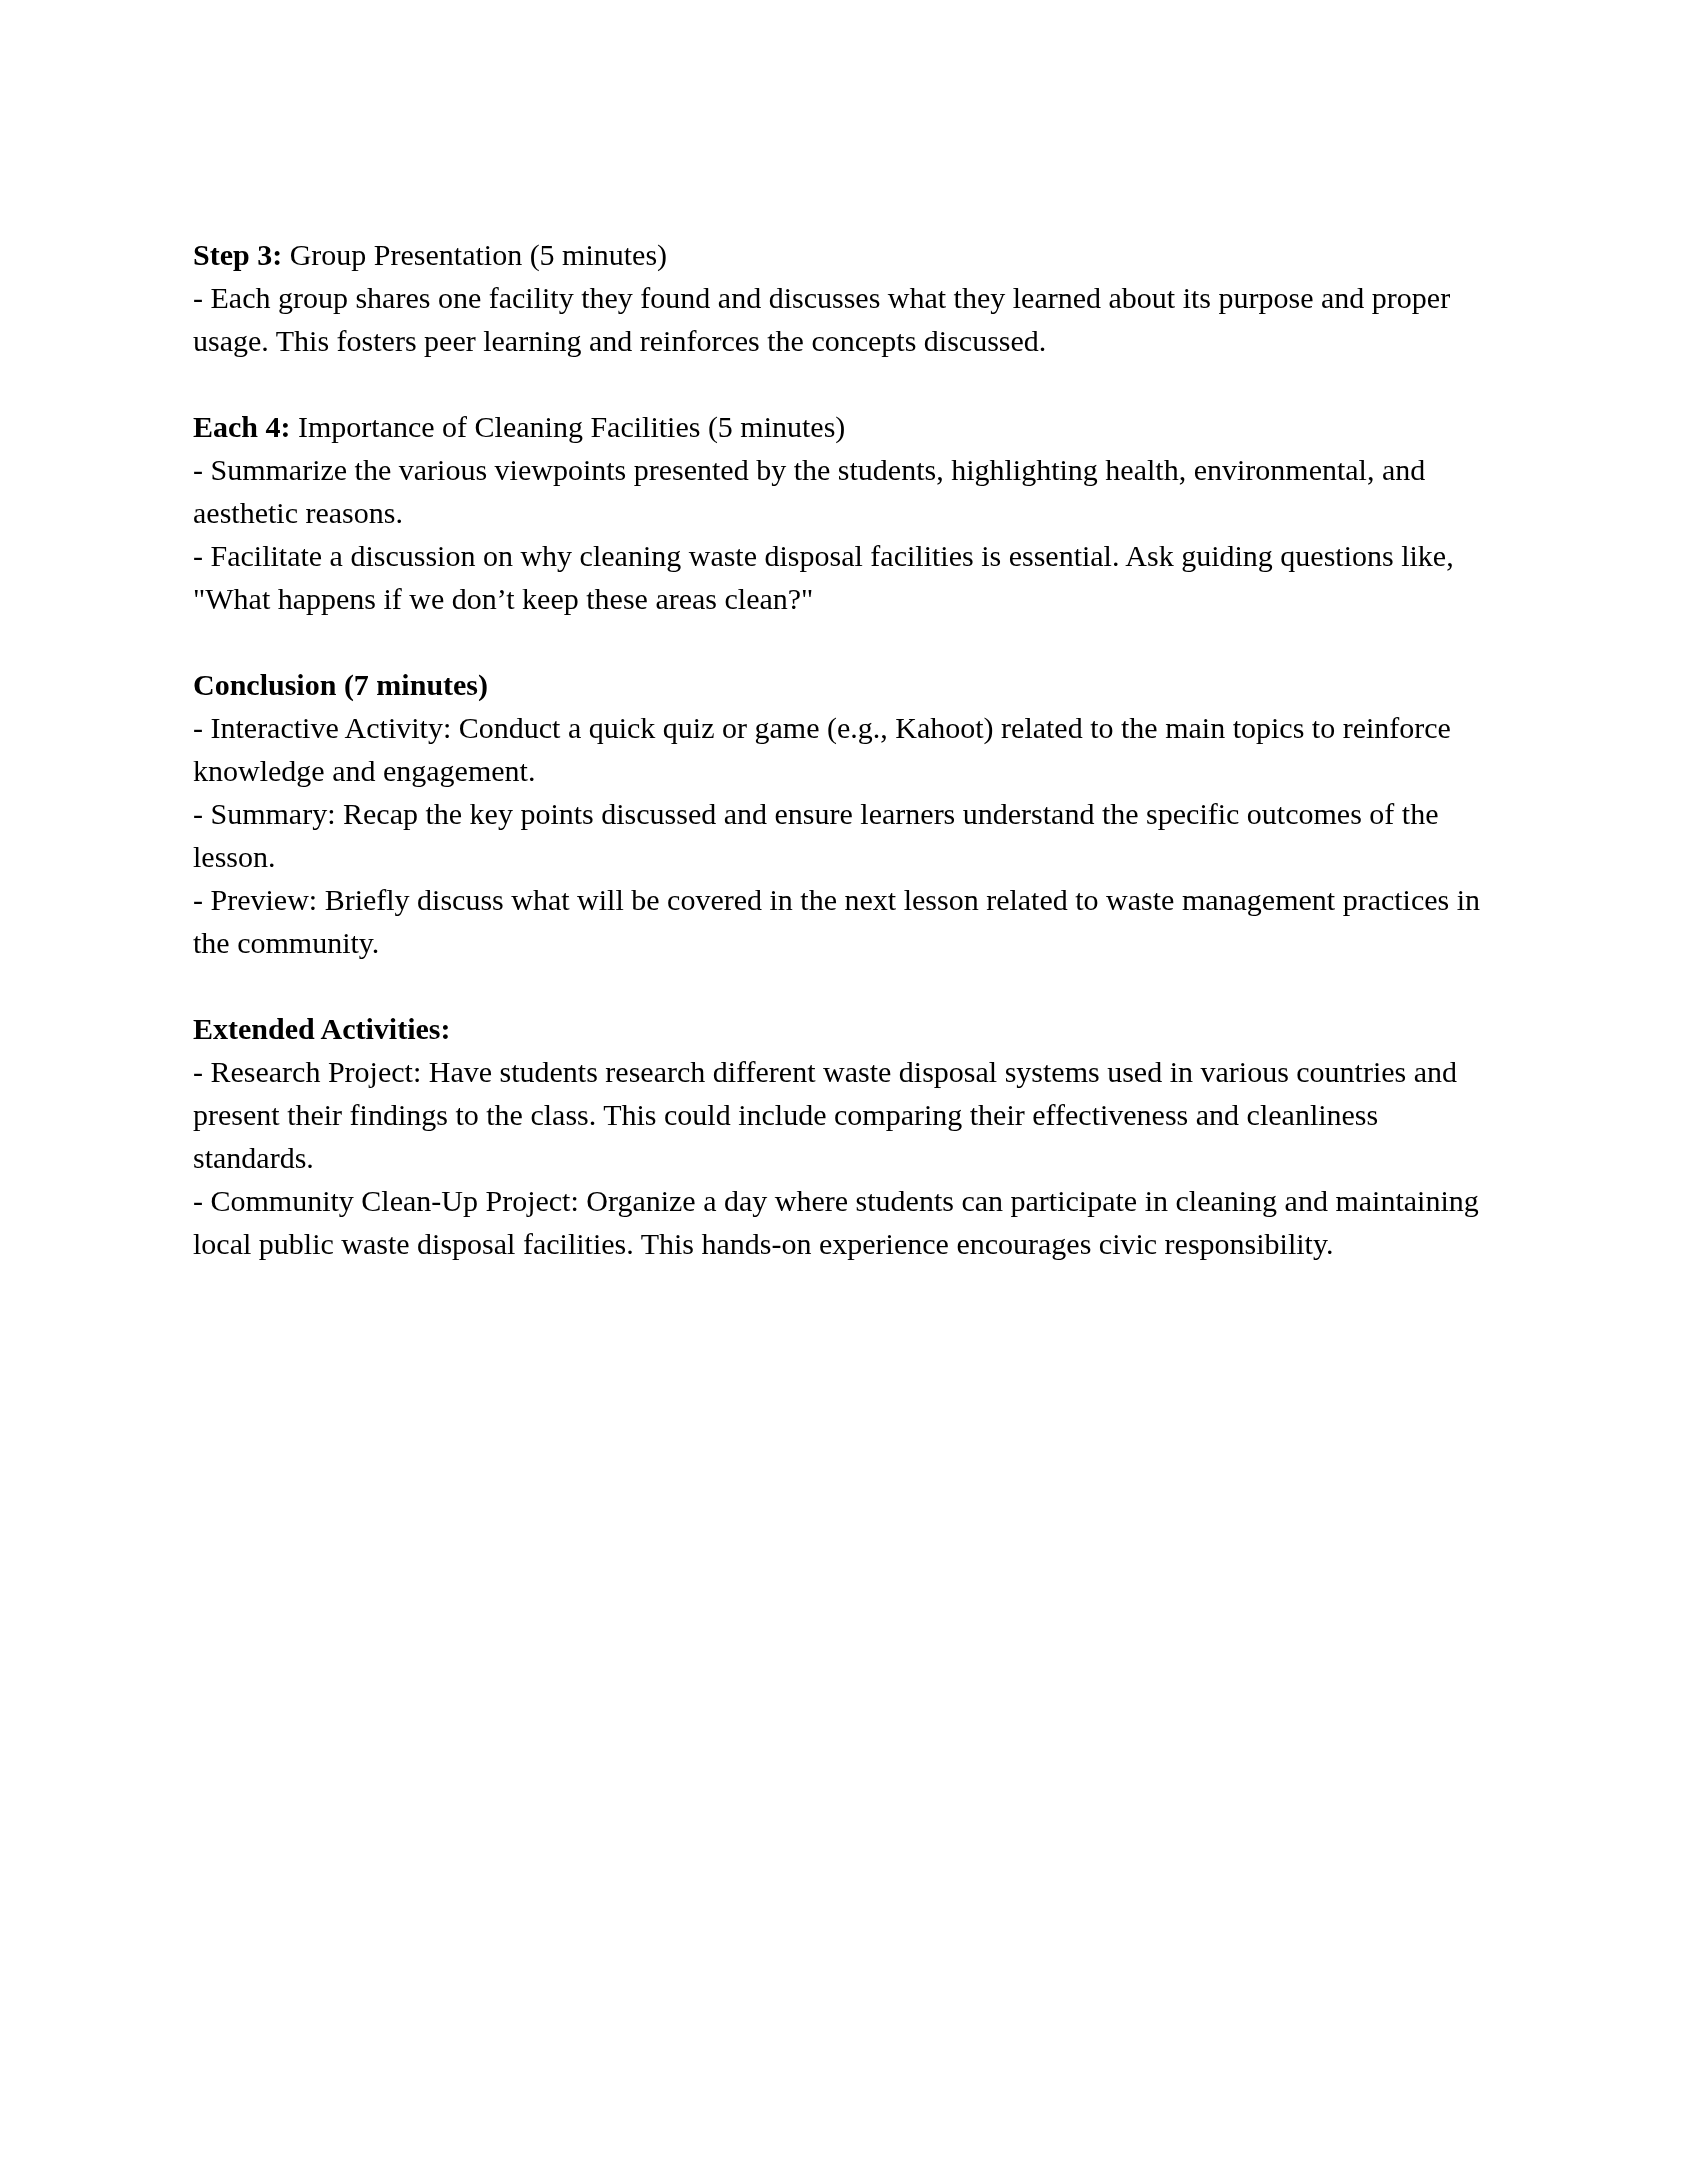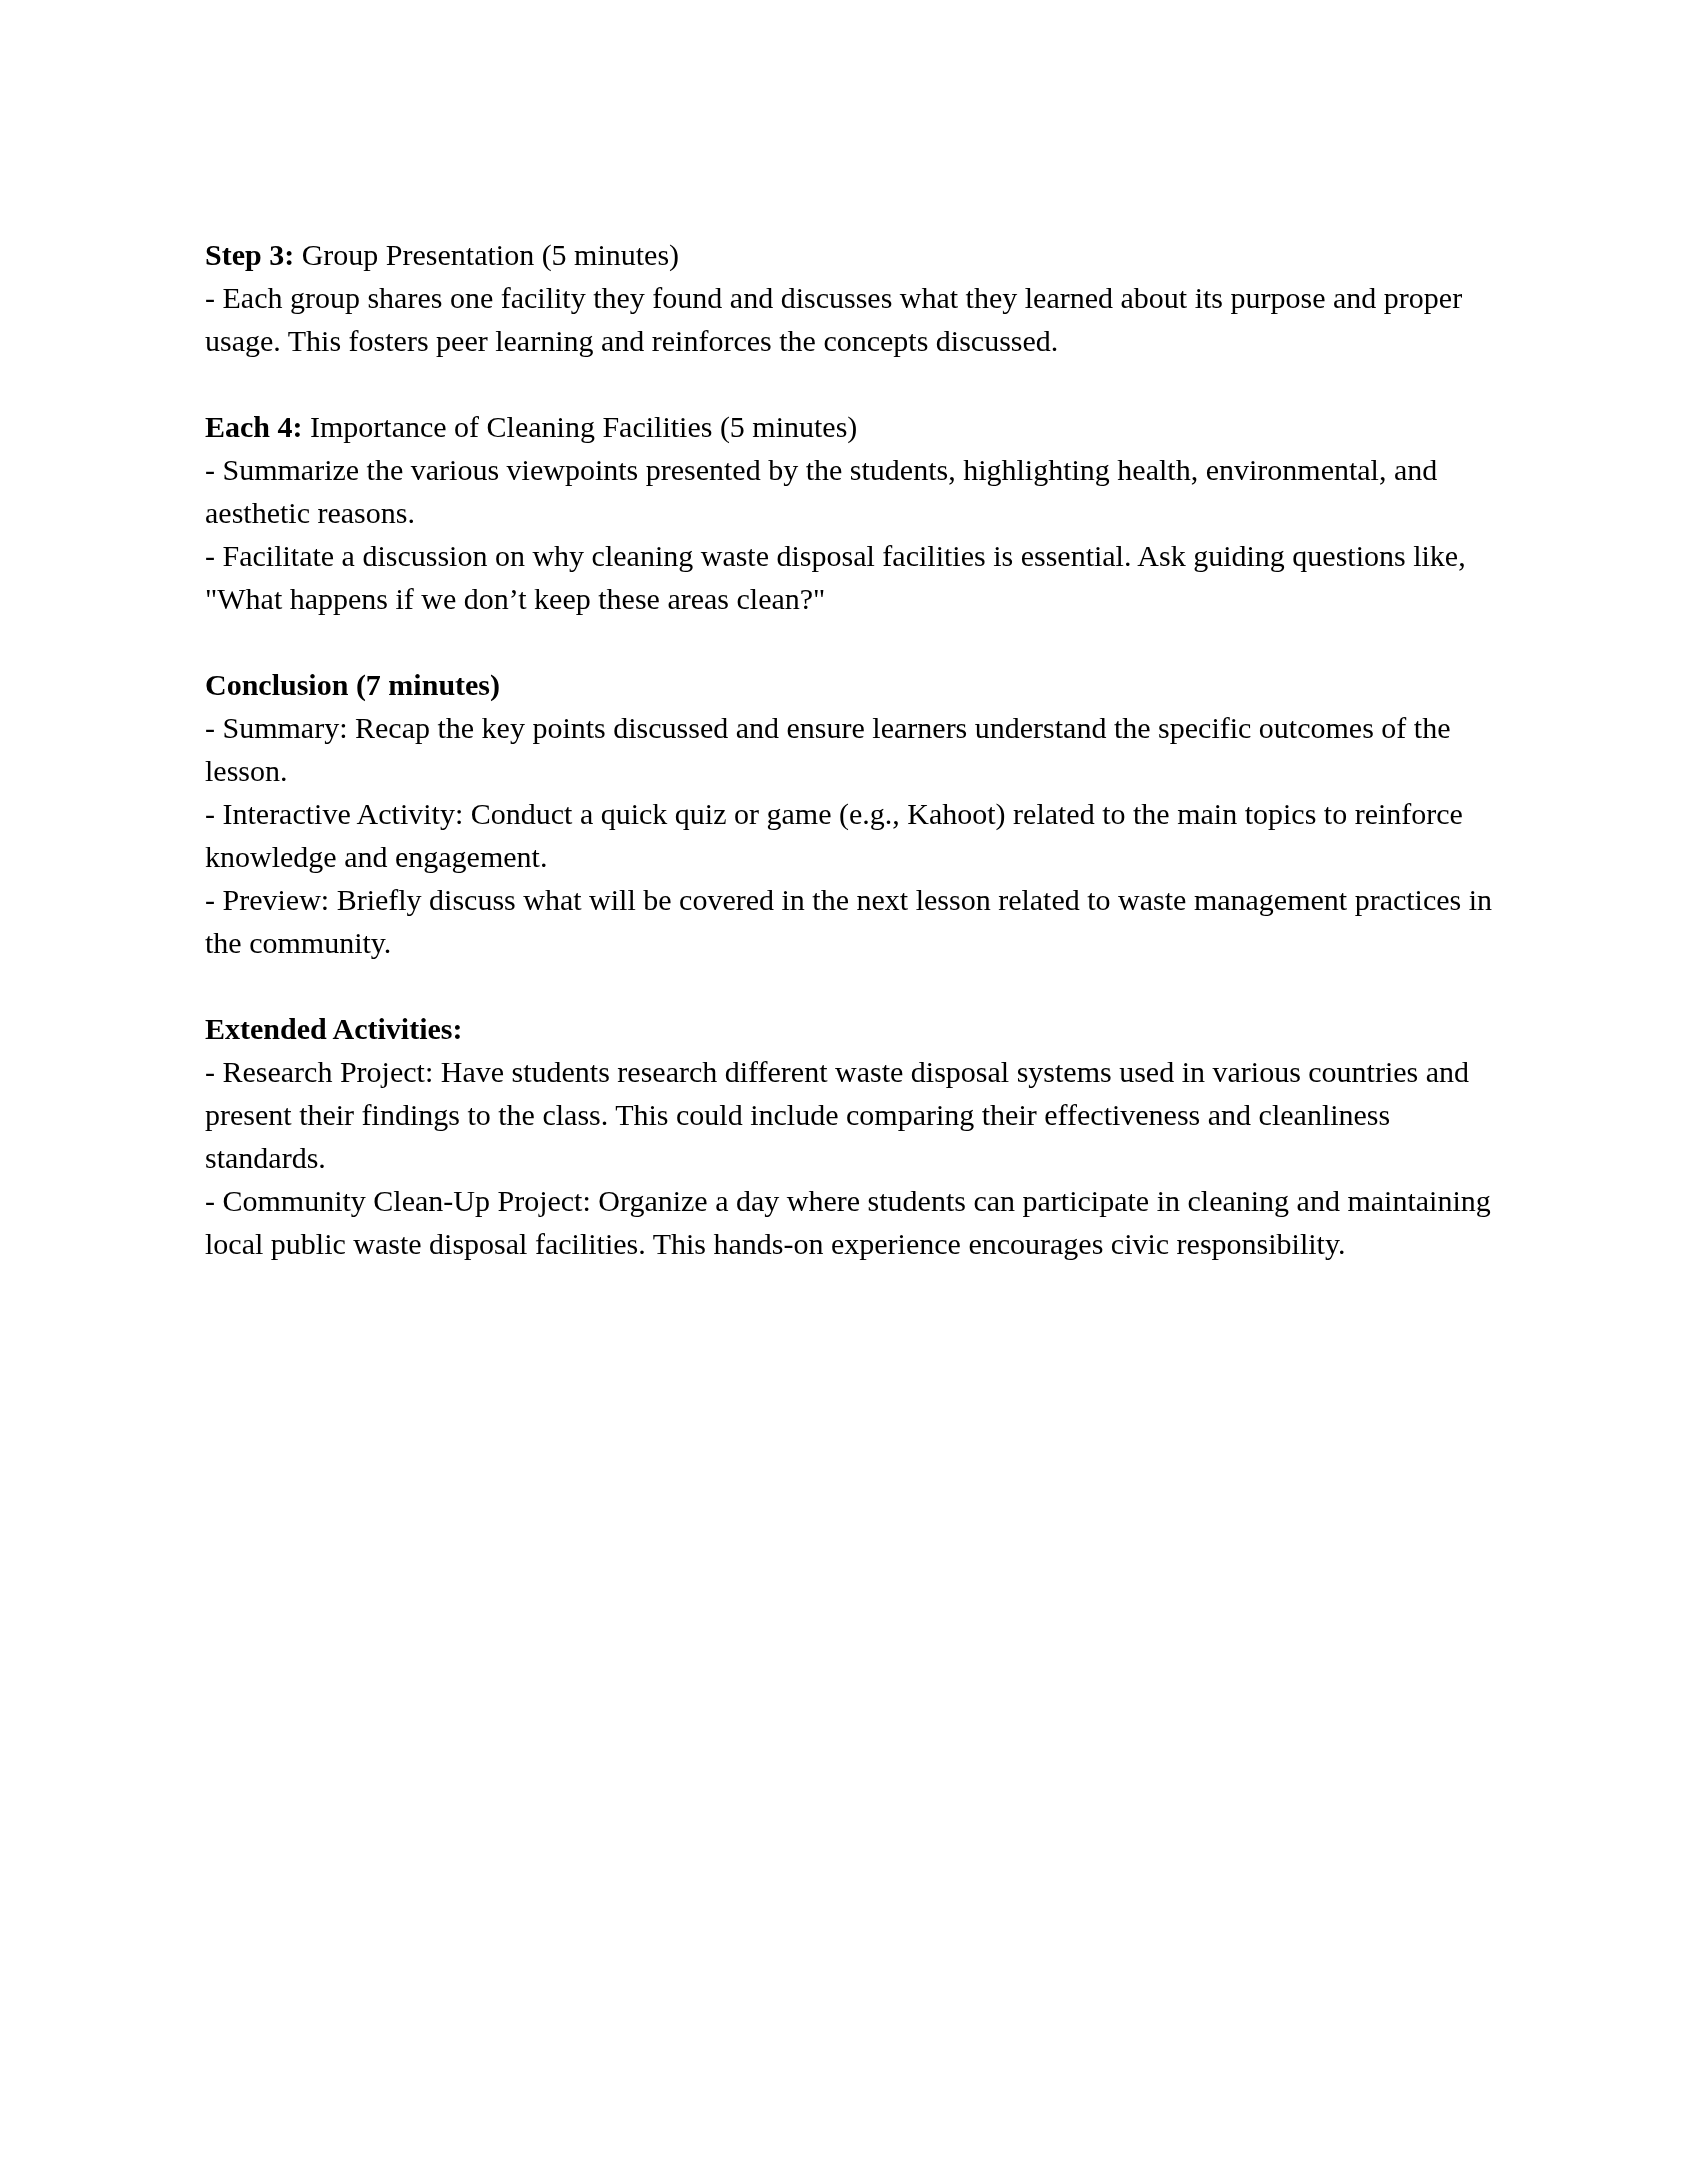--- a/index.html
+++ b/index.html
@@ -9,21 +9,21 @@
   }
   .page {
     position: relative;
     width: 1687px;
     height: 2183px;
     background: #ffffff;
     overflow: hidden;
   }
   .content {
     position: absolute;
-    left: 205px;
+    left: 193px;
     top: 233px;
     width: 1291px;
     font-family: "Liberation Serif", "DejaVu Serif", serif;
     font-size: 30px;
     line-height: 43px;
     color: #000000;
     text-align: left;
   }
   .section {
     margin: 0 0 43px 0;
@@ -48,22 +48,22 @@
     <p><span class="heading-bold">Step 3:</span><span class="heading-rest"> Group Presentation (5 minutes)</span></p>
   <p>- Each group shares one facility they found and discusses what they learned about its purpose and proper usage. This fosters peer learning and reinforces the concepts discussed.</p>
       </div>
       <div class="section">
     <p><span class="heading-bold">Each 4:</span><span class="heading-rest"> Importance of Cleaning Facilities (5 minutes)</span></p>
   <p>- Summarize the various viewpoints presented by the students, highlighting health, environmental, and aesthetic reasons.</p>
         <p>- Facilitate a discussion on why cleaning waste disposal facilities is essential. Ask guiding questions like, "What happens if we don’t keep these areas clean?"</p>
       </div>
       <div class="section">
     <p><span class="heading-bold">Conclusion (7 minutes)</span><span class="heading-rest"></span></p>
-  <p>- Summary: Recap the key points discussed and ensure learners understand the specific outcomes of the lesson.</p>
-        <p>- Interactive Activity: Conduct a quick quiz or game (e.g., Kahoot) related to the main topics to reinforce knowledge and engagement.</p>
+  <p>- Interactive Activity: Conduct a quick quiz or game (e.g., Kahoot) related to the main topics to reinforce knowledge and engagement.</p>
+        <p>- Summary: Recap the key points discussed and ensure learners understand the specific outcomes of the lesson.</p>
         <p>- Preview: Briefly discuss what will be covered in the next lesson related to waste management practices in the community.</p>
       </div>
       <div class="section">
     <p><span class="heading-bold">Extended Activities:</span><span class="heading-rest"></span></p>
   <p>- Research Project: Have students research different waste disposal systems used in various countries and present their findings to the class. This could include comparing their effectiveness and cleanliness standards.</p>
         <p>- Community Clean-Up Project: Organize a day where students can participate in cleaning and maintaining local public waste disposal facilities. This hands-on experience encourages civic responsibility.</p>
       </div>
     </div>
 </div>
 

